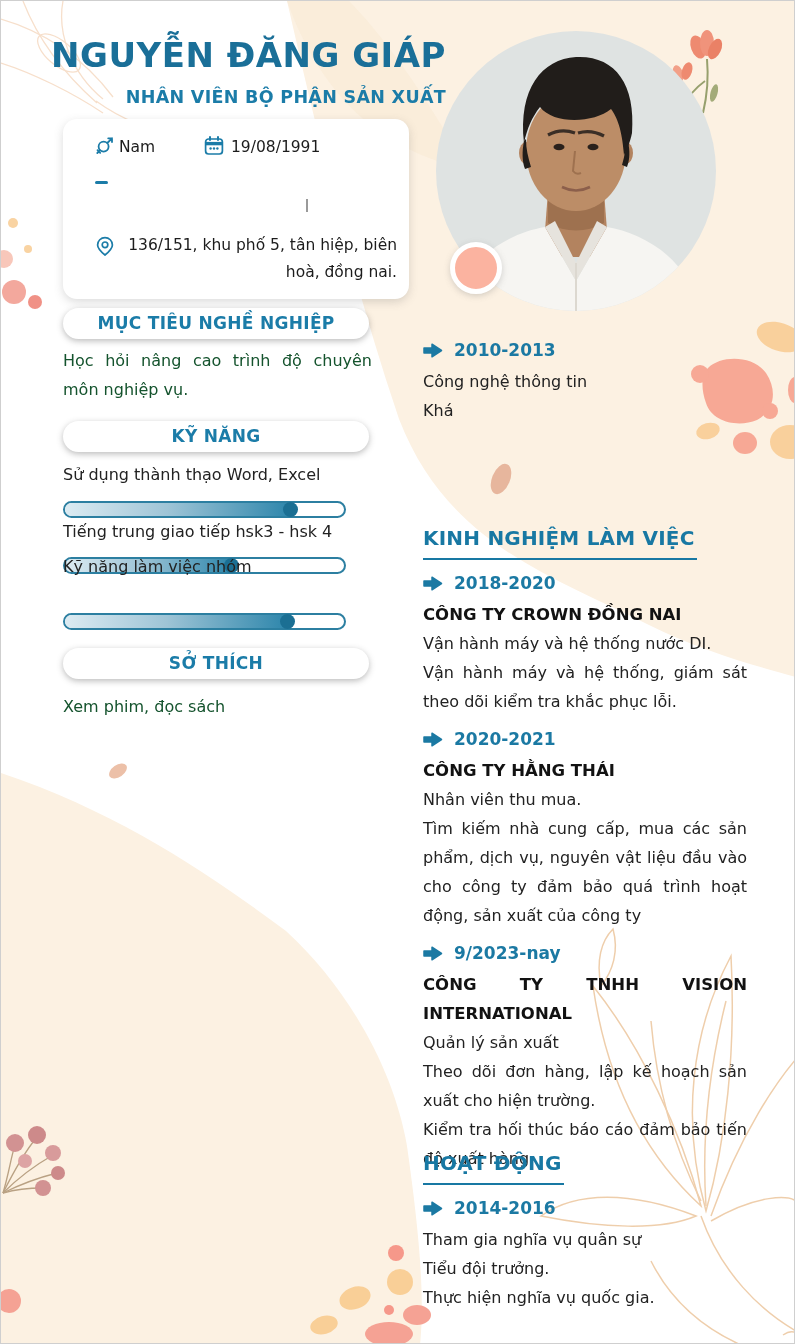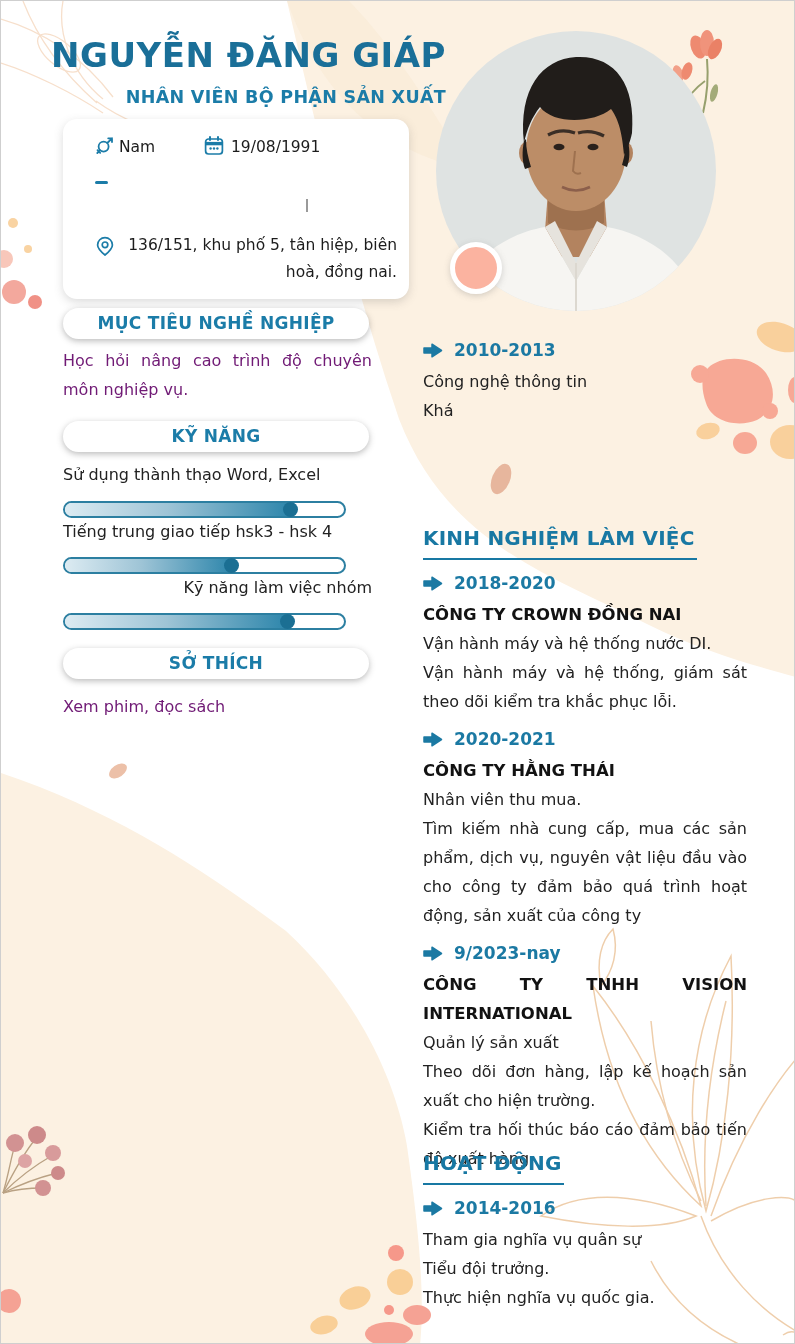--- a/index.html
+++ b/index.html
@@ -20,21 +20,21 @@
         box-shadow:0 3px 10px rgba(90,90,90,.22);}
   .card .icn{position:absolute;width:20px;height:20px;}
   .info-text{position:absolute;font-size:15.5px;color:#1c1c1c;}
   .artifact-dash{position:absolute;left:32px;top:62px;width:13px;height:3px;border-radius:2px;background:#1b7ca8;}
   .artifact-caret{position:absolute;left:243px;top:80px;width:2px;height:13px;background:#9a9a9a;}
 
   
   .pill{left:62px;width:306px;height:31px;background:#fff;border-radius:17px;
         box-shadow:0 2px 6px rgba(60,60,60,.35);text-align:center;line-height:31px;
         font-size:17px;font-weight:bold;color:#1b7ca8;letter-spacing:.3px;}
-  .ltext{left:62px;width:309px;font-size:16px;line-height:29px;color:#701a75;text-align:justify;}
+  .ltext{left:62px;width:309px;font-size:16px;line-height:29px;color:#14532d;text-align:justify;}
   .skill-label{left:62px;width:309px;font-size:16px;color:#222;}
   .bar{left:62px;width:279px;height:13px;border:2px solid #2c7fa1;border-radius:9px;background:#fff;position:absolute;}
   .bar .fill{position:absolute;left:0;top:0;height:13px;border-radius:9px 0 0 9px;
         background:linear-gradient(90deg,#dcebf2 0%,#9ec4d6 45%,#2a84aa 100%);}
   .bar .dot{position:absolute;top:-1px;right:-4px;width:15px;height:15px;border-radius:50%;background:#1b6f93;}
 
   
   .rcol{left:422px;top:326px;width:324px;}
   .rcol h2{display:inline-block;margin:0;padding:0 2px 8px 0;font-size:20px;font-weight:bold;
         color:#1878a3;letter-spacing:.2px;border-bottom:2px solid #1878a3;}
@@ -223,21 +223,21 @@
       </div>
   </div>
 
   <div class="fg skill-label" style="top:521px;">Tiếng trung giao tiếp hsk3 - hsk 4</div>
   <div class="bar fg" style="top:556px;">
     <div class="fill" style="width: 61%;">
         <div class="dot"></div>
       </div>
   </div>
 
-  <div class="fg skill-label" style="top:577px;text-align:right;">Kỹ năng làm việc nhóm</div>
+  <div class="fg skill-label" style="top:556px;">Kỹ năng làm việc nhóm</div>
   <div class="bar fg" style="top:612px;">
     <div class="fill" style="width: 81%;">
         <div class="dot"></div>
       </div>
   </div>
 
   <div class="fg pill" style="top:647px;">
     <span>SỞ THÍCH</span>
   </div>
   <div class="fg ltext" style="top:691px;">Xem phim, đọc sách</div>

